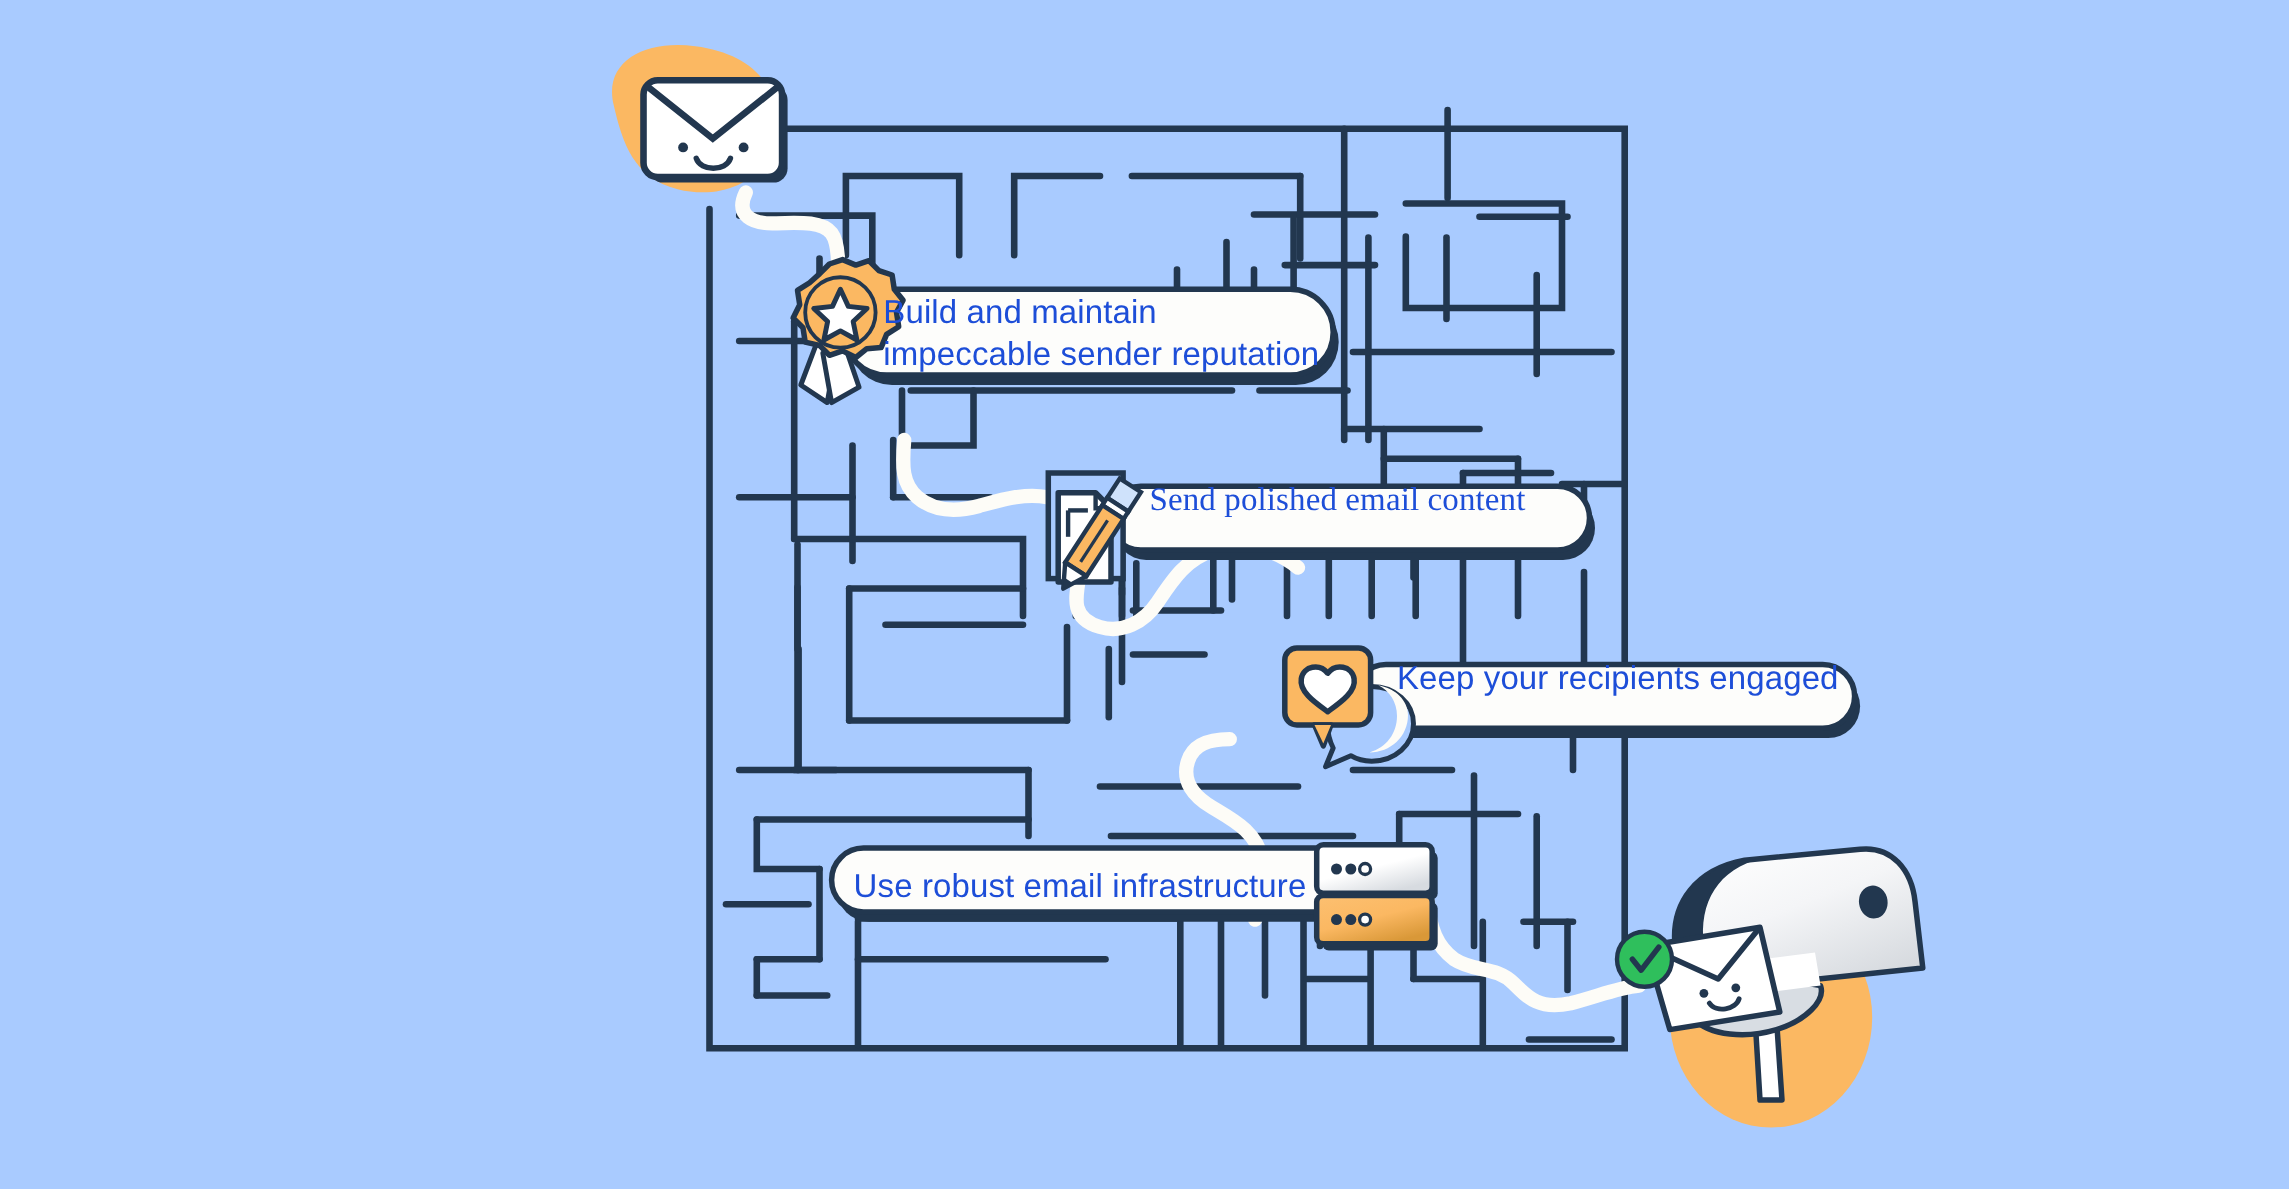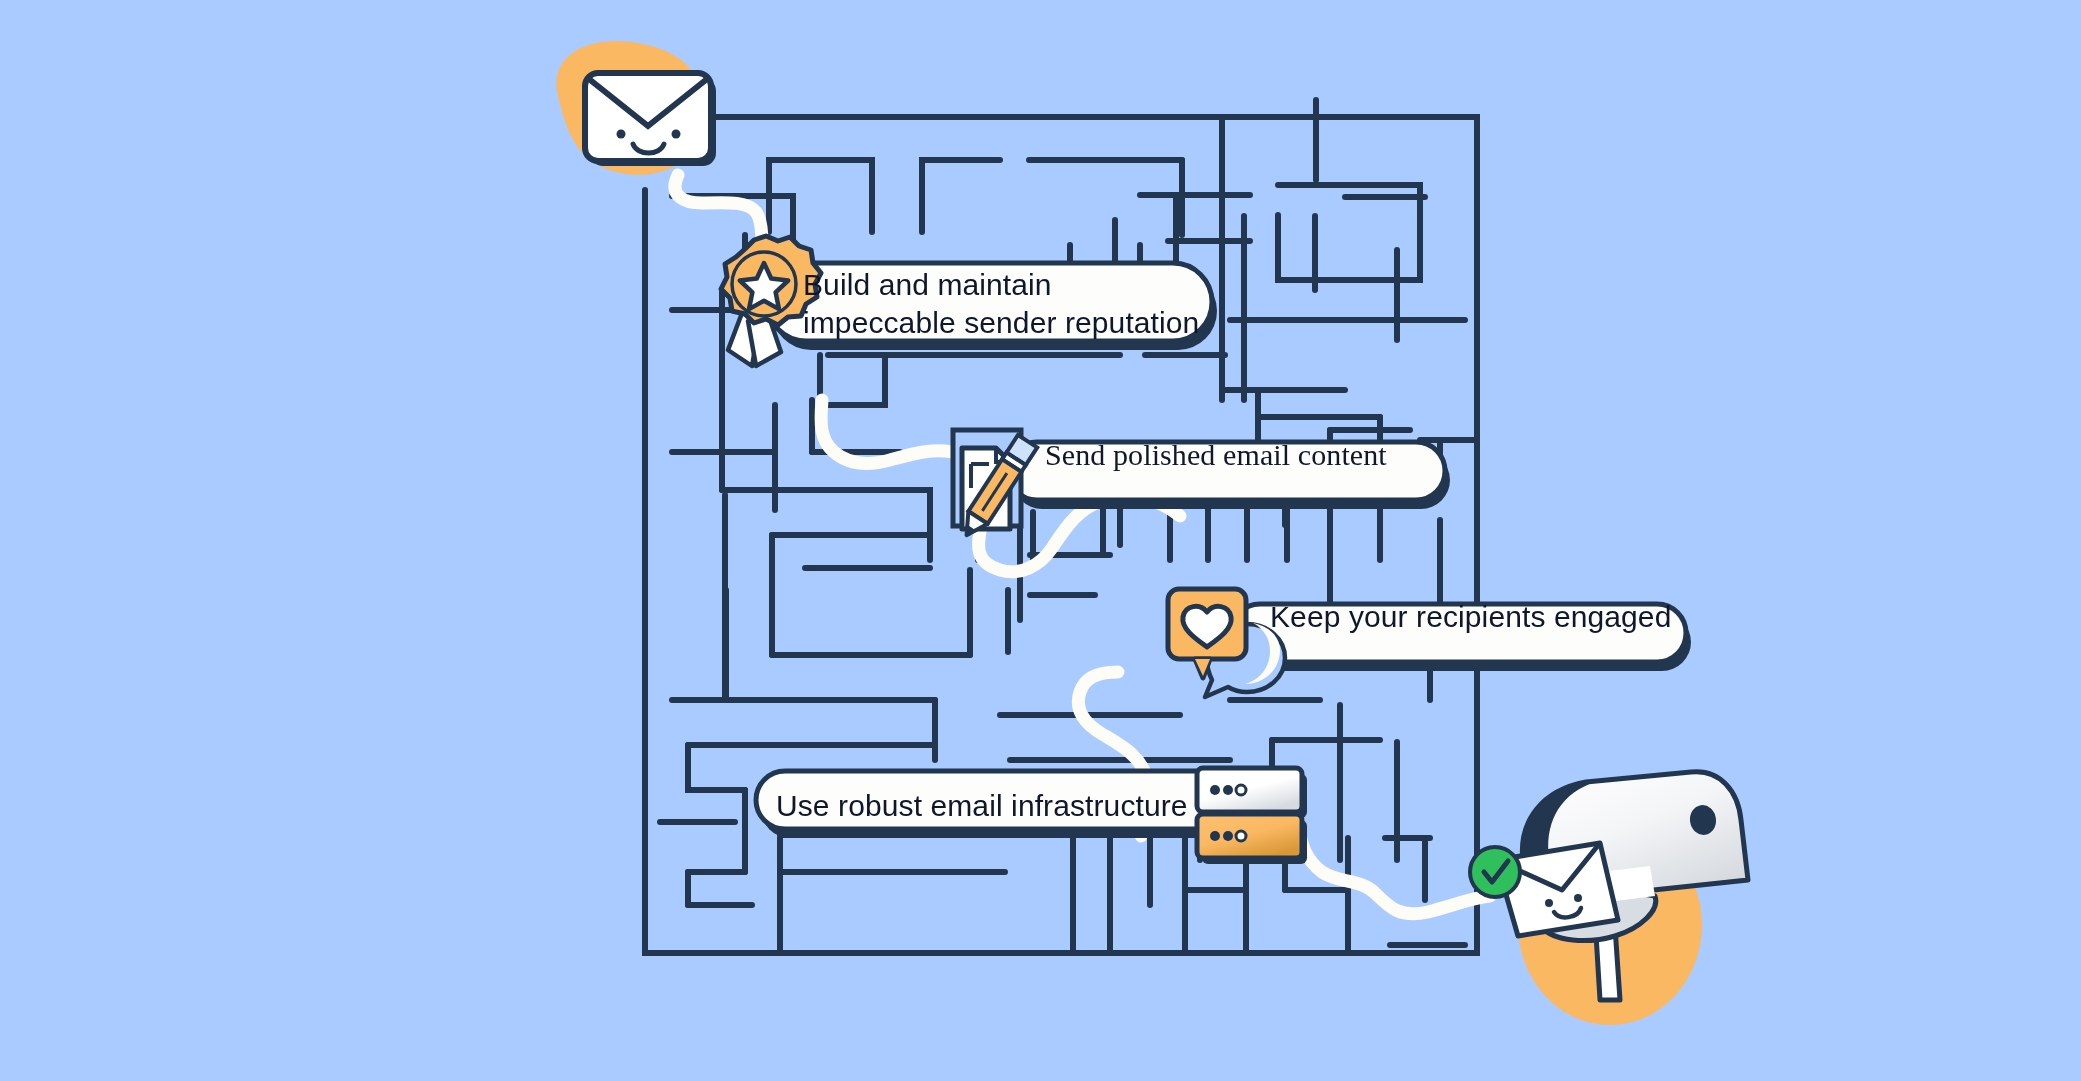--- a/index.html
+++ b/index.html
@@ -25,21 +25,21 @@
     inset: 0;
     width: 2081px;
     height: 1081px;
     display: block;
   }
   .pill-label {
     position: absolute;
     display: flex;
     align-items: center;
     box-sizing: border-box;
-    color: #0f172a;
+    color: #1d4ed8;
     font-family: "Liberation Sans", sans-serif;
     font-size: 30px;
     font-weight: 400;
     letter-spacing: 0.1px;
     line-height: 1.28;
     white-space: pre-line;
     pointer-events: auto;
   }
   .pill-1 { left: 803px; top: 261px; width: 400px; height: 86px; }
   .pill-2 { left: 1045px; top: 433px; width: 400px; height: 44px; font-family: Liberation Serif, serif; }

